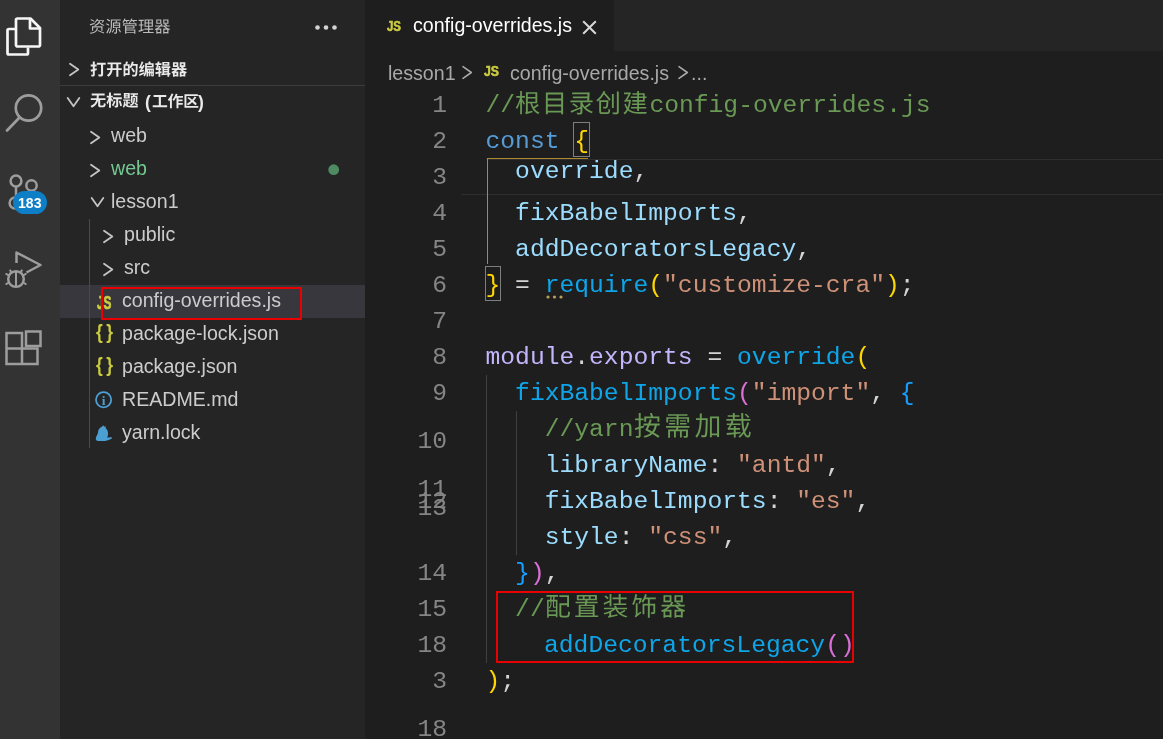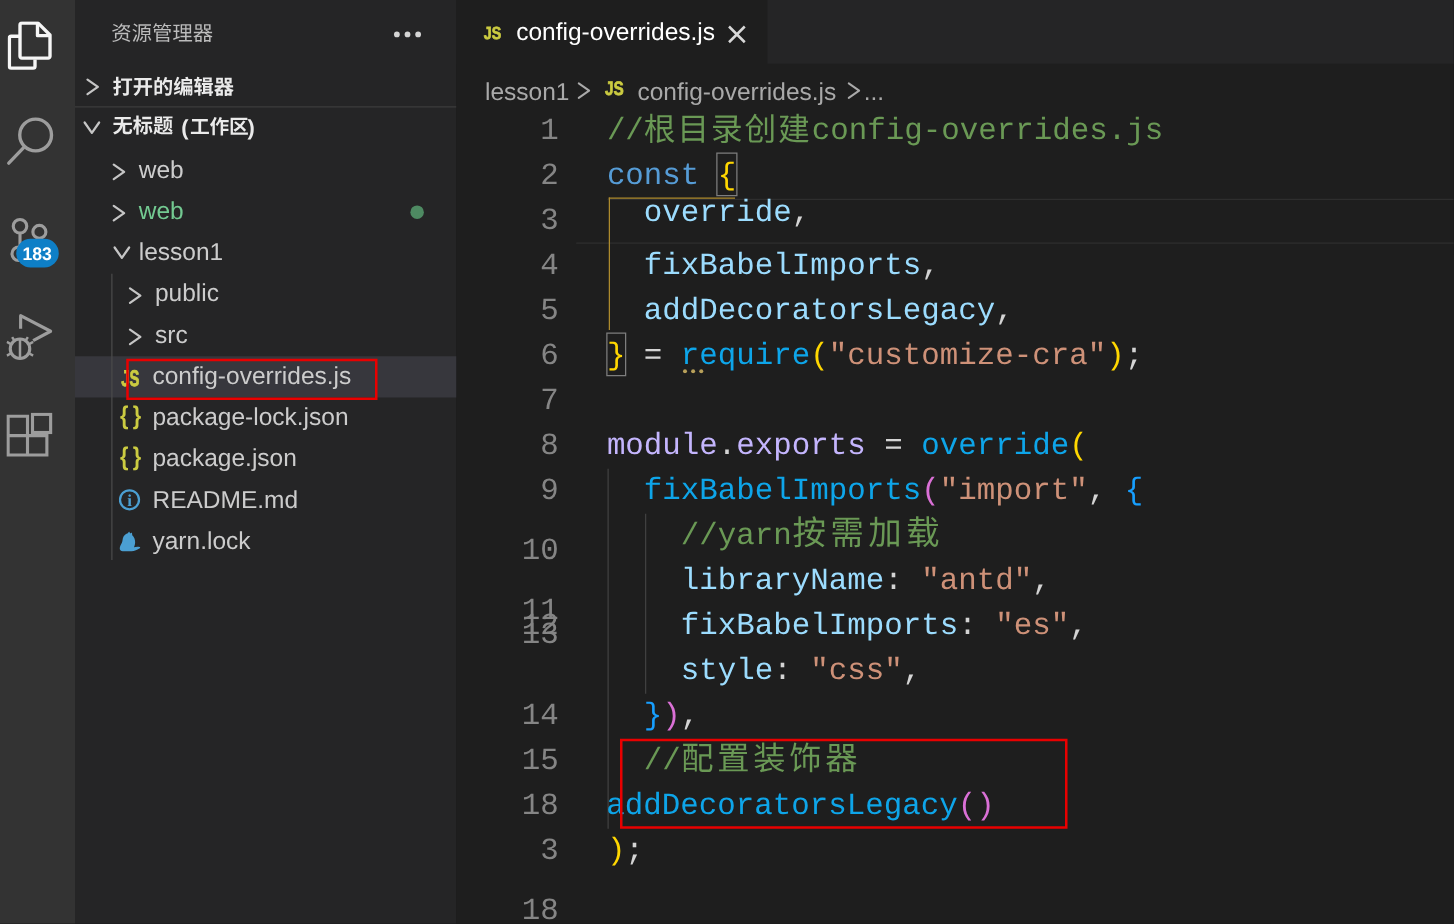--- a/index.html
+++ b/index.html
@@ -287,14 +287,14 @@
 <div class="cline" style="left:544.7px;top:519.0px"><span class="c-var">style</span><span class="c-def">: </span><span class="c-str">"css"</span><span class="c-def">,</span></div>
 <div class="cline" style="left:515.1px;top:555.0px"><span class="b3">}</span><span class="b2">)</span><span class="c-def">,</span></div>
 <div class="cline" style="left:515.1px;top:591.0px"><span class="c-com">//</span></div>
 <svg class="abs" style="left:544.7px;top:593.3px;overflow:visible" width="144" height="27" fill="#6a9955">
     <use href="#g26" transform="translate(0.00,22.70) scale(0.02580,-0.02580)"></use>
     <use href="#g27" transform="translate(28.80,22.70) scale(0.02580,-0.02580)"></use>
     <use href="#g28" transform="translate(57.60,22.70) scale(0.02580,-0.02580)"></use>
     <use href="#g29" transform="translate(86.40,22.70) scale(0.02580,-0.02580)"></use>
     <use href="#g4" transform="translate(115.20,22.70) scale(0.02580,-0.02580)"></use>
   </svg>
-<div class="cline" style="left:485px;top:627.0px"><span class="c-fn">addDecoratorsLegacy</span><span class="b2">()</span></div>
+<div class="cline" style="left:544px;top:627.0px"><span class="c-fn">addDecoratorsLegacy</span><span class="b2">()</span></div>
 <div class="cline" style="left:485.5px;top:663.0px"><span class="b1">)</span><span class="c-def">;</span></div>
 <div class="abs" style="left:495.5px;top:590.5px;width:358.5px;height:72px;border:2.5px solid #e90000"></div>
 </body></html>

